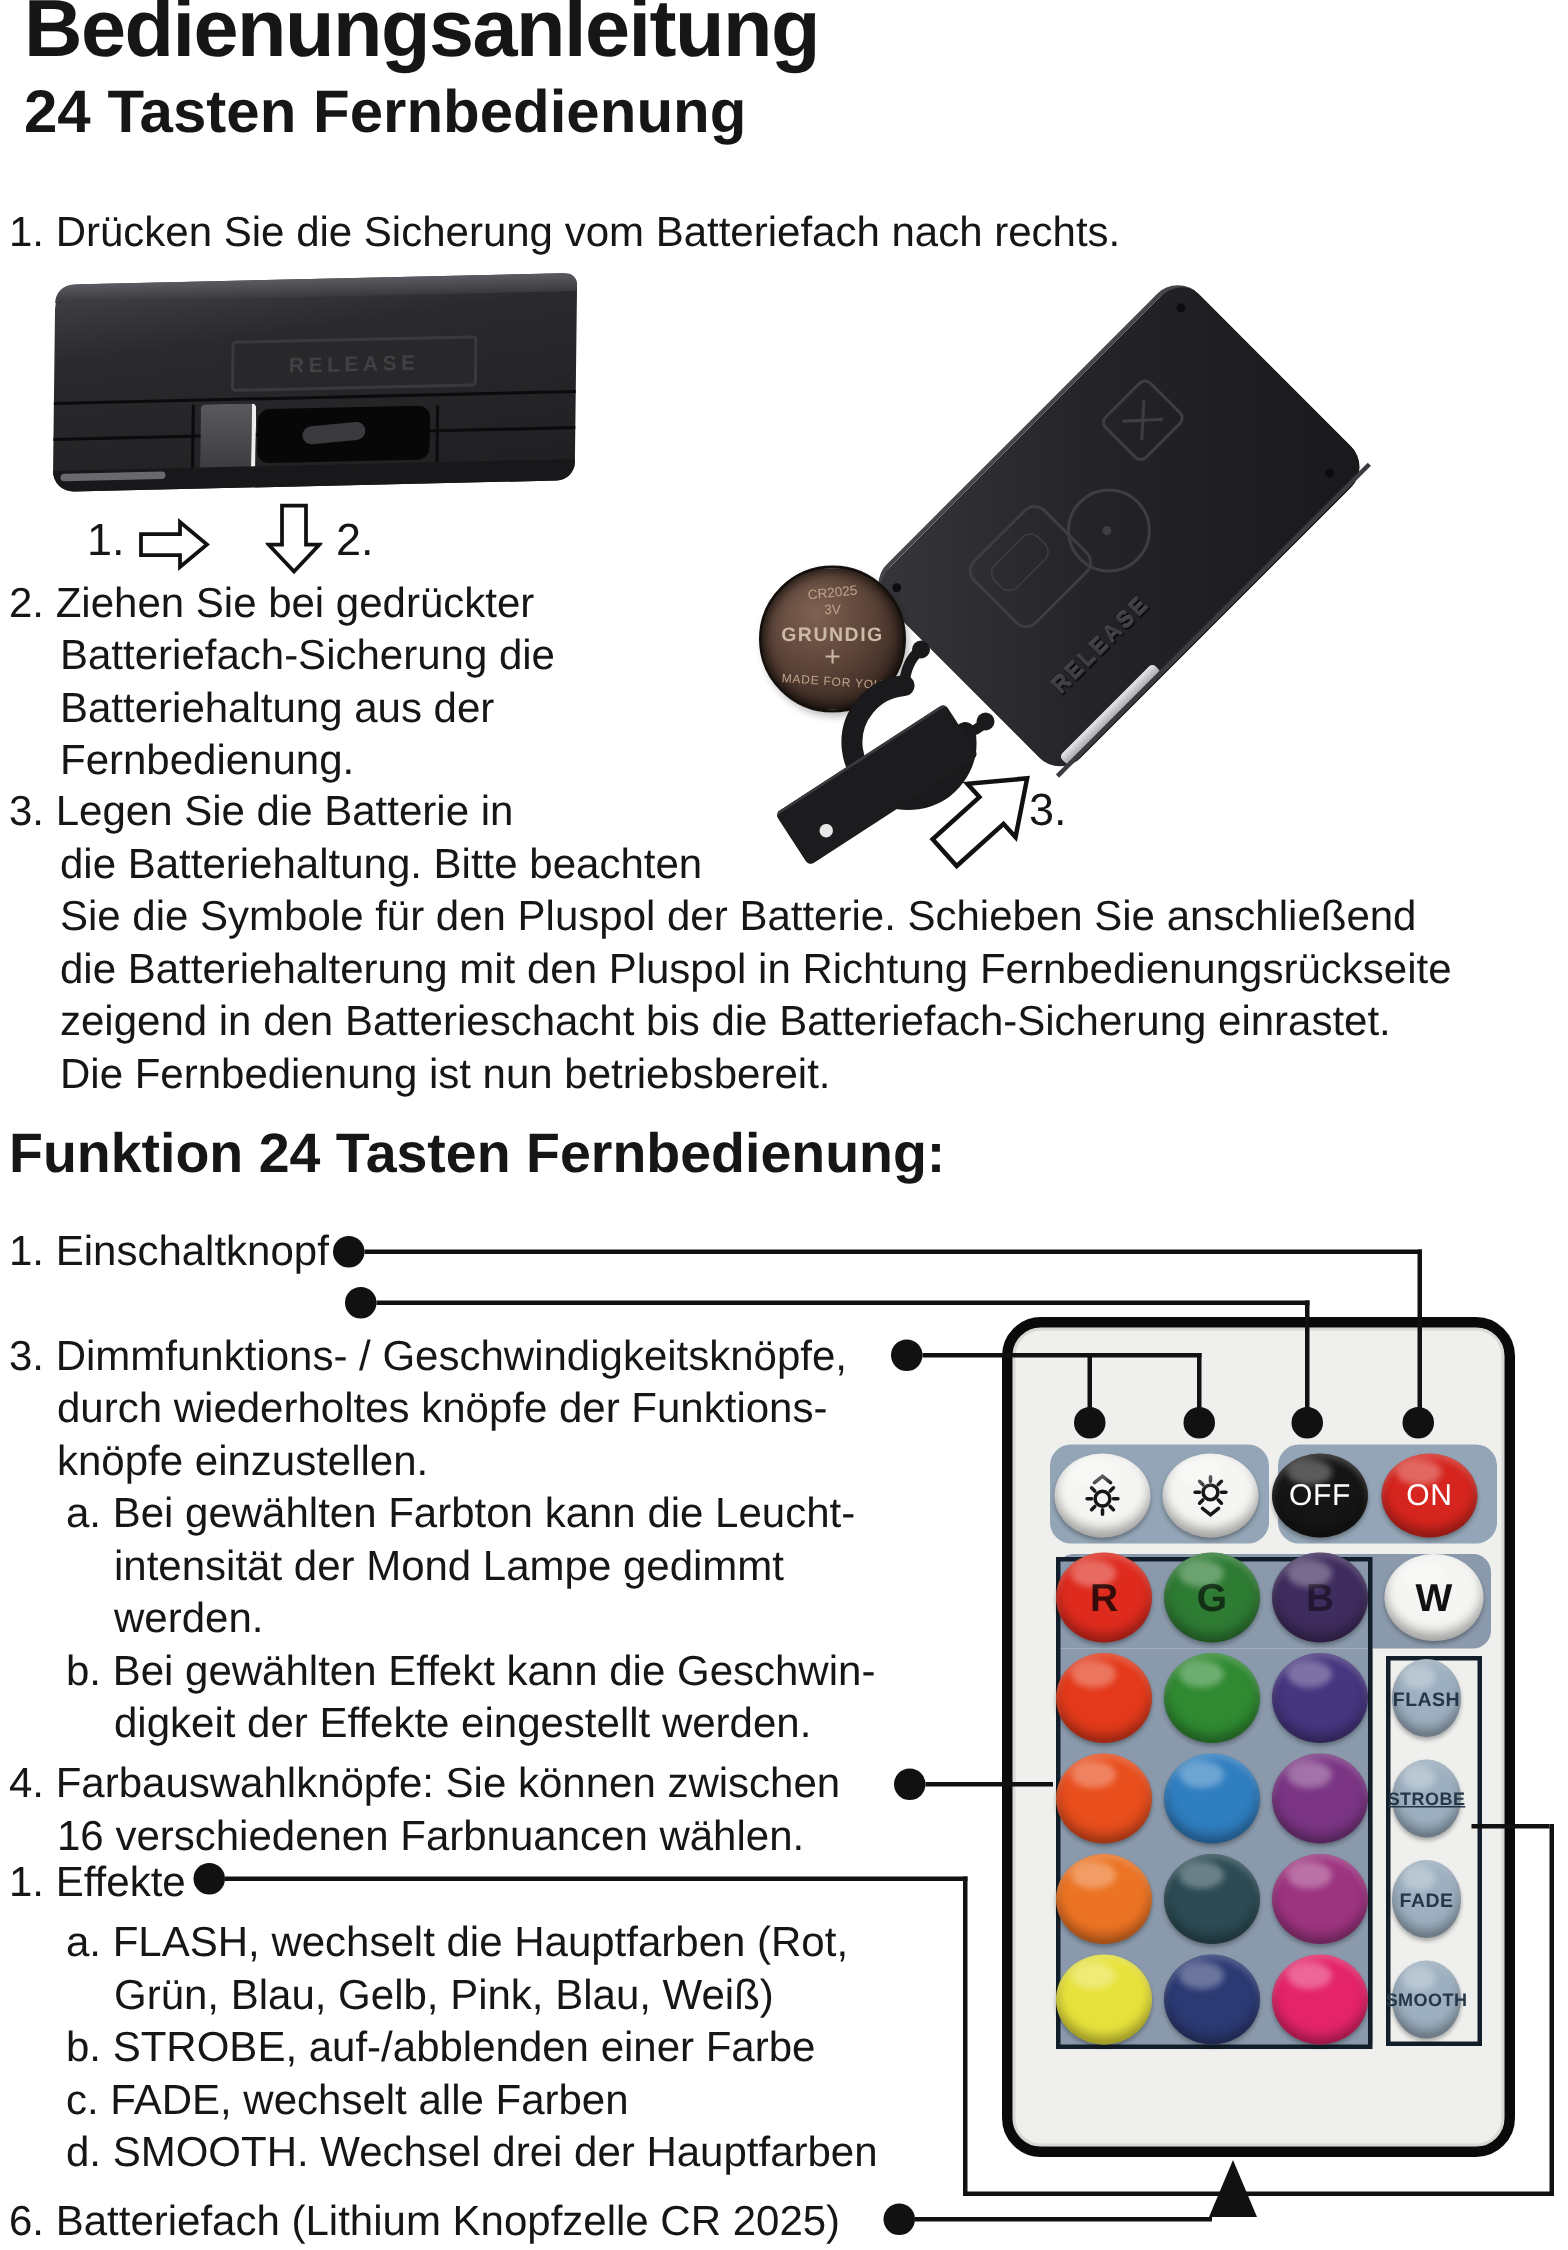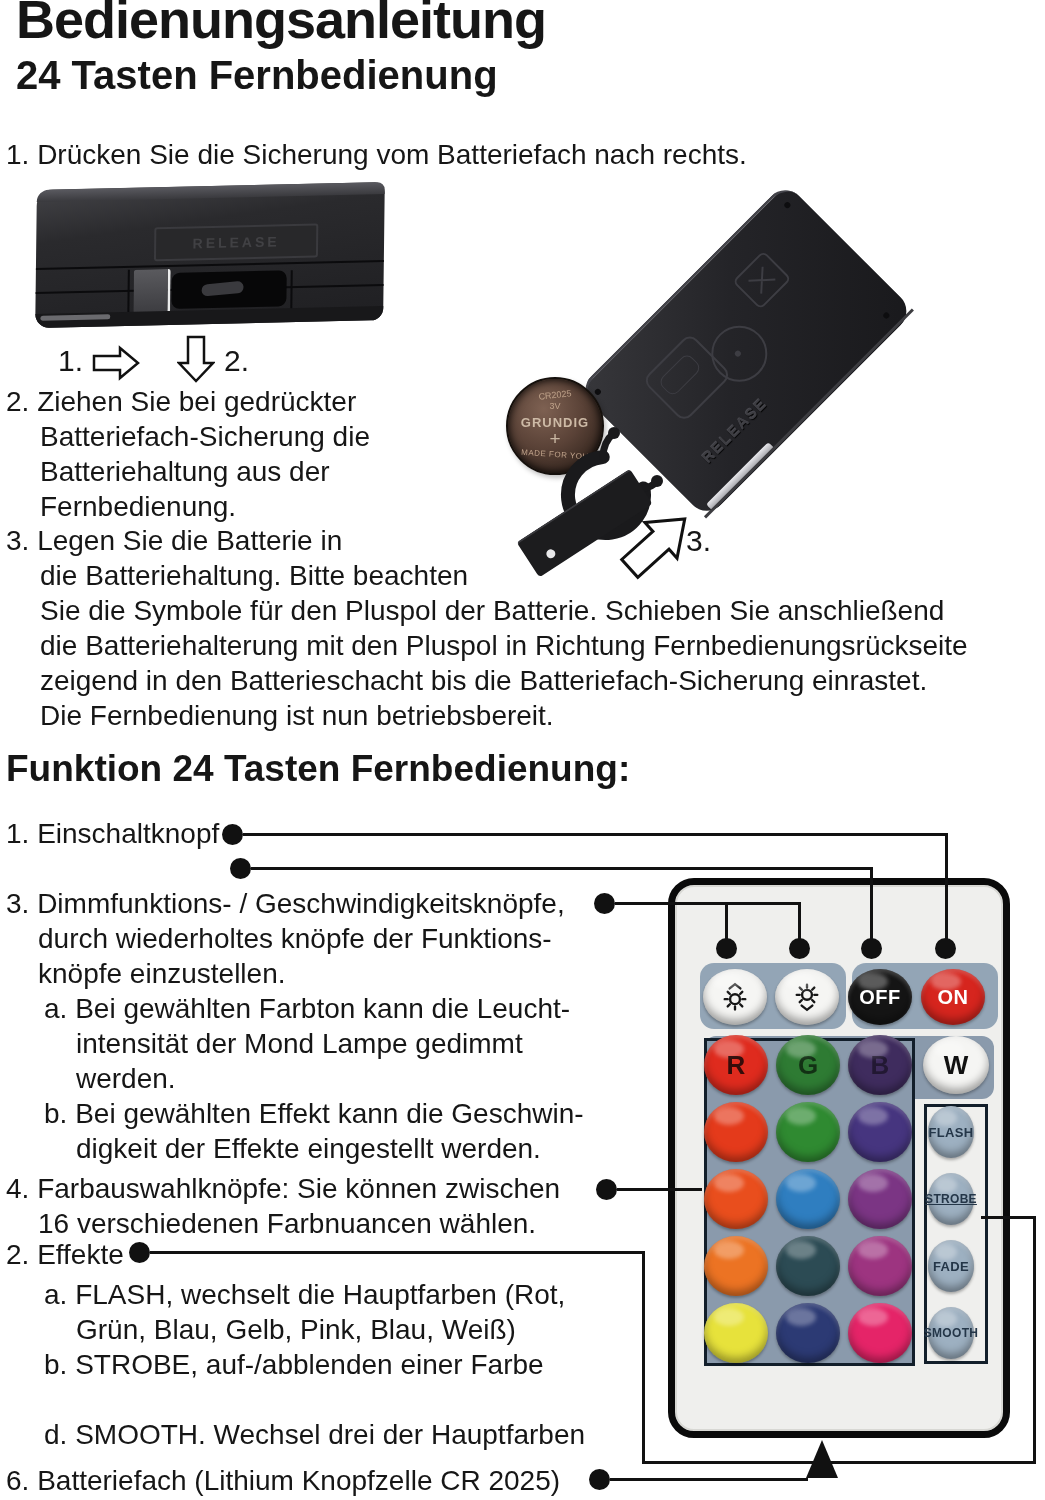--- a/index.html
+++ b/index.html
@@ -41,21 +41,21 @@
   .panel{position:absolute;background:#8a9aac;}
   .outline-box{position:absolute;border:3px solid #121e2a;box-sizing:border-box;}
   .btn{position:absolute;border-radius:50%;display:flex;align-items:center;justify-content:center;
        box-shadow:inset 0 -5px 8px rgba(0,0,0,.35), inset 0 3px 4px rgba(255,255,255,.22), 0 2px 3px rgba(0,0,0,.3);}
   .btn::before{content:'';position:absolute;left:16%;top:8%;width:46%;height:30%;border-radius:50%;
        background:rgba(255,255,255,.30);filter:blur(2px);}
   .btn span{position:relative;z-index:2;}
   .gbtn{width:64px;height:60px;}
   .fxbtn{width:46px;height:52px;font-weight:bold;color:#243648;}
   .keylabel{font-weight:bold;font-size:26px;}
-  .pwr{font-weight:bold;font-size:20px;color:#fff;letter-spacing:.5px;}
+  .pwr{font-weight:normal;font-size:20px;color:#fff;letter-spacing:.5px;}
   .fxlbl{font-size:13px;letter-spacing:.3px;}
 </style>
 </head>
 <body>
 
 <div id="page">
 
   <div class="txt title" style="left:16px;top:2px;">Bedienungsanleitung</div>
   <div class="txt subtitle" style="left:16px;top:58px;">24 Tasten Fernbedienung</div>
   <div class="txt" style="left:6px;top:138px;">1. Drücken Sie die Sicherung vom Batteriefach nach rechts.</div>
@@ -152,24 +152,25 @@
   <div class="txt" style="left:6px;top:887px;">3. Dimmfunktions- / Geschwindigkeitsknöpfe,</div>
   <div class="txt" style="left:38px;top:922px;">durch wiederholtes knöpfe der Funktions-</div>
   <div class="txt" style="left:38px;top:957px;">knöpfe einzustellen.</div>
   <div class="txt" style="left:44px;top:992px;">a. Bei gewählten Farbton kann die Leucht-</div>
   <div class="txt" style="left:76px;top:1027px;">intensität der Mond Lampe gedimmt</div>
   <div class="txt" style="left:76px;top:1062px;">werden.</div>
   <div class="txt" style="left:44px;top:1097px;">b. Bei gewählten Effekt kann die Geschwin-</div>
   <div class="txt" style="left:76px;top:1132px;">digkeit der Effekte eingestellt werden.</div>
   <div class="txt" style="left:6px;top:1172px;">4. Farbauswahlknöpfe: Sie können zwischen</div>
   <div class="txt" style="left:38px;top:1207px;">16 verschiedenen Farbnuancen wählen.</div>
-  <div class="txt" style="left:6px;top:1238px;">2. Effekte</div>
+  <div class="txt" style="left:6px;top:1238px;">1. Effekte</div>
   <div class="txt" style="left:44px;top:1278px;">a. FLASH, wechselt die Hauptfarben (Rot,</div>
   <div class="txt" style="left:76px;top:1313px;">Grün, Blau, Gelb, Pink, Blau, Weiß)</div>
   <div class="txt" style="left:44px;top:1348px;">b. STROBE, auf-/abblenden einer Farbe</div>
+  <div class="txt" style="left:44px;top:1383px;">c. FADE, wechselt alle Farben</div>
   <div class="txt" style="left:44px;top:1418px;">d. SMOOTH. Wechsel drei der Hauptfarben</div>
   <div class="txt" style="left:6px;top:1464px;">6. Batteriefach (Lithium Knopfzelle CR 2025)</div>
 
   <div class="dot" style="left:222px;top:824px;"></div>
   <div class="hline" style="left:243px;top:833px;width:705px;"></div>
   <div class="vline" style="left:945px;top:833px;height:107px;"></div>
 
   <div class="dot" style="left:230px;top:858px;"></div>
   <div class="hline" style="left:251px;top:867px;width:622px;"></div>
   <div class="vline" style="left:870px;top:867px;height:73px;"></div>

